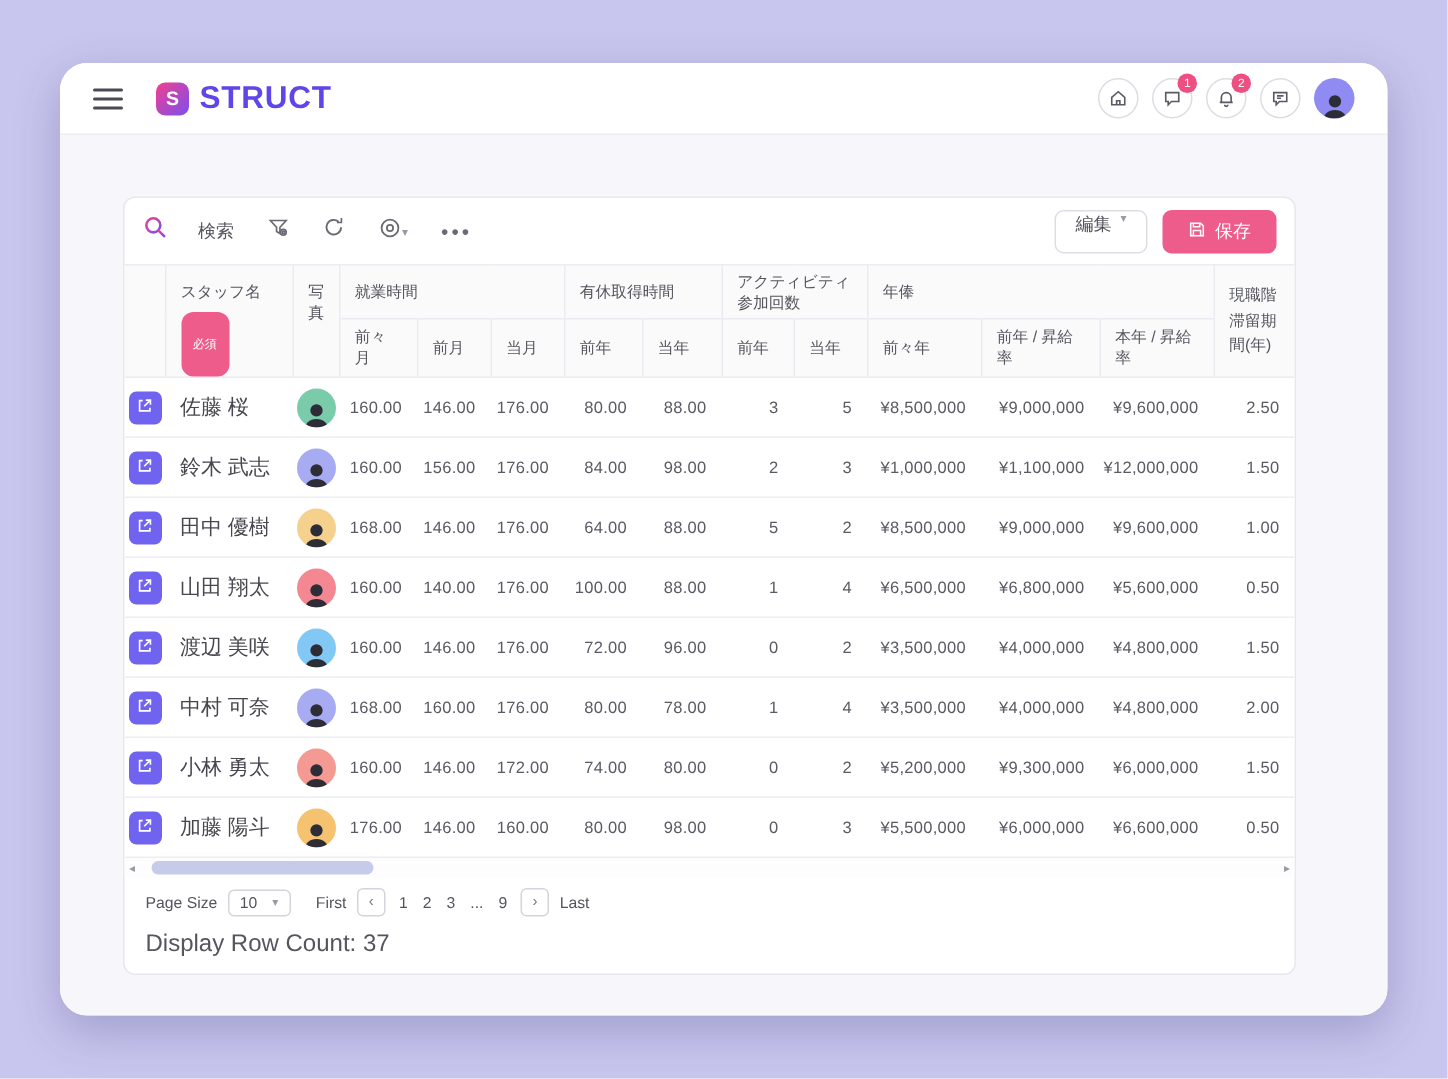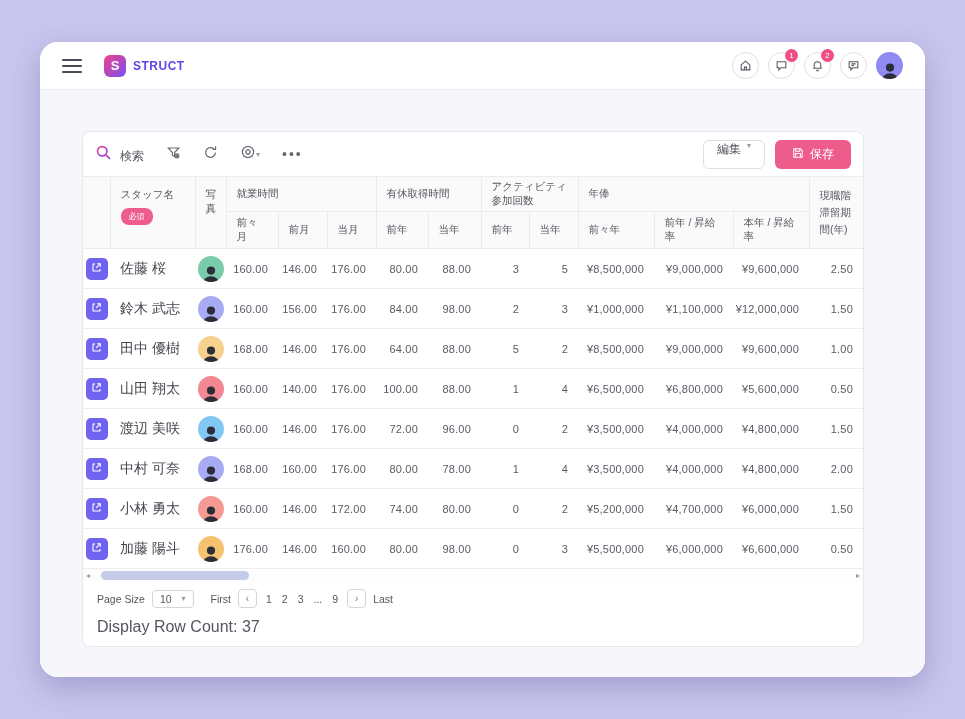--- a/index.html
+++ b/index.html
@@ -11,58 +11,58 @@
     background:#fff; border-radius:18px; overflow:hidden;
     box-shadow:0 10px 30px rgba(60,60,120,.28);
   }
   
   .topbar { height:48px; display:flex; align-items:center; padding:0 22px; border-bottom:1px solid #ededf3; background:#fff; }
   .hamburger { width:20px; height:14px; display:flex; flex-direction:column; justify-content:space-between; background:none; border:none; cursor:pointer; }
   .hamburger i { display:block; height:2px; background:#4a4a55; border-radius:1px; }
   .logo { display:flex; align-items:center; gap:7px; margin-left:22px; }
   .logo-mark { width:22px; height:22px; border-radius:6px; background:linear-gradient(135deg,#f0408f,#7b4ff0);
     color:#fff; font-weight:bold; font-size:13px; display:flex; align-items:center; justify-content:center; }
-  .logo-text { font-size:12px; font-weight:800; letter-spacing:.5px; color:#5f46e8; }
+  .logo-text { font-size:21px; font-weight:800; letter-spacing:.5px; color:#5f46e8; }
   .top-actions { margin-left:auto; display:flex; align-items:center; gap:9px; }
   .icon-btn { position:relative; width:27px; height:27px; border-radius:50%; border:1px solid #dcdce4; background:#fff;
     display:flex; align-items:center; justify-content:center; cursor:pointer; color:#5a5a64; }
   .icon-btn svg { display:block; }
   .badge { position:absolute; top:-4px; right:-4px; min-width:13px; height:13px; border-radius:7px; background:#ee4f82;
     color:#fff; font-size:8px; display:flex; align-items:center; justify-content:center; padding:0 3px; }
   .user-avatar { width:27px; height:27px; border-radius:50%; background:#8f8bf2; overflow:hidden; cursor:pointer;
     display:flex; align-items:flex-end; justify-content:center; }
   
   .content { background:#f7f7fb; height:587px; padding:20px 0 0 42px; }
   .page-title { font-size:17px; font-weight:500; color:#3d3d48; letter-spacing:.5px; }
   .help { display:inline-flex; width:13px; height:13px; border-radius:50%; background:#3a3f5c; color:#fff;
     font-size:8px; font-weight:bold; align-items:center; justify-content:center; vertical-align:super; margin-left:3px; cursor:pointer; }
   .card { margin-top:21px; width:782px; background:#fff; border:1px solid #e7e7ee; border-radius:8px; overflow:hidden; }
   
   .toolbar { height:44px; display:flex; align-items:center; padding:0 12px; }
   .tool-group { display:flex; align-items:center; gap:22px; color:#5a5a64; }
-  .search-control { display:flex; align-items:flex-end; gap:8px; cursor:pointer; }
+  .search-control { display:flex; align-items:center; gap:20px; cursor:pointer; }
   .search-label { font-size:12px; color:#55555f; }
   .tool-icon { cursor:pointer; display:flex; align-items:center; color:#6a6a74; }
   .ellipsis { font-size:14px; letter-spacing:2px; color:#6a6a74; line-height:10px; }
   .toolbar-right { margin-left:auto; display:flex; align-items:center; gap:10px; }
   .btn-outline { height:29px; padding:0 13px; border:1px solid #dddde5; border-radius:6px; background:#fff;
     font-size:12px; color:#55555f; display:flex; gap:6px; cursor:pointer; }
   .btn-primary { height:29px; padding:0 17px; border:none; border-radius:6px; background:#ee5c8c; color:#fff;
     font-size:12px; display:flex; align-items:center; gap:6px; cursor:pointer; }
   
   table { width:780px; table-layout:fixed; border-collapse:collapse; }
   thead th { background:#fafafb; font-weight:500; font-size:10.5px; color:#55555f; text-align:left;
     border:1px solid #ebebf1; padding:0 10px; }
   thead tr.h1 th { height:35px; }
   thead tr.h2 th { height:37px; }
   th.th-empty { border-left:none; }
   th.v-top { vertical-align:top; padding-top:11px; }
   th.th-tenure { line-height:1.6; border-right:none; }
   .req-badge { display:inline-block; margin-top:6px; background:#ee5c8c; color:#fff; font-size:8px;
-    padding:3px 8px; border-radius:8px; font-weight:400; }
+    padding:16px 8px; border-radius:8px; font-weight:400; }
   tbody td { height:40px; border-bottom:1px solid #ededf2; font-size:11px; color:#5a5a64; background:#fff; }
   td.c-link { text-align:center; }
   td.c-name { color:#47474f; font-size:14px; padding-left:10px; }
   td.c-photo { text-align:center; }
   td.num { text-align:right; padding-right:10px; letter-spacing:.2px; }
   .linkbtn { width:22px; height:22px; border:none; border-radius:5px; background:#6f63f0; cursor:pointer;
     display:inline-flex; align-items:center; justify-content:center; vertical-align:middle; }
   .avatar { width:26px; height:26px; border-radius:50%; display:inline-flex; align-items:flex-end; justify-content:center;
     overflow:hidden; vertical-align:middle; }
   
@@ -426,21 +426,21 @@
                     </svg>
                   </span></td>
     <td class="num">160.00</td>
     <td class="num">146.00</td>
     <td class="num">172.00</td>
     <td class="num">74.00</td>
     <td class="num">80.00</td>
     <td class="num">0</td>
     <td class="num">2</td>
     <td class="num">¥5,200,000</td>
-    <td class="num">¥4,700,000</td>
+    <td class="num">¥9,300,000</td>
     <td class="num">¥6,000,000</td>
     <td class="num">1.50</td>
   </tr>
 
   <tr>
     <td class="c-link"><button class="linkbtn">
                     <span><svg width="11" height="11" viewBox="0 0 16 16" fill="none" stroke="#fff" stroke-width="1.6">
                         <path d="M6 3 H3 v10 h10 v-3"></path>
                         <path d="M9 2.5 h4.5 v4.5"></path>
                         <path d="M13.2 2.8 L7.5 8.5"></path>

